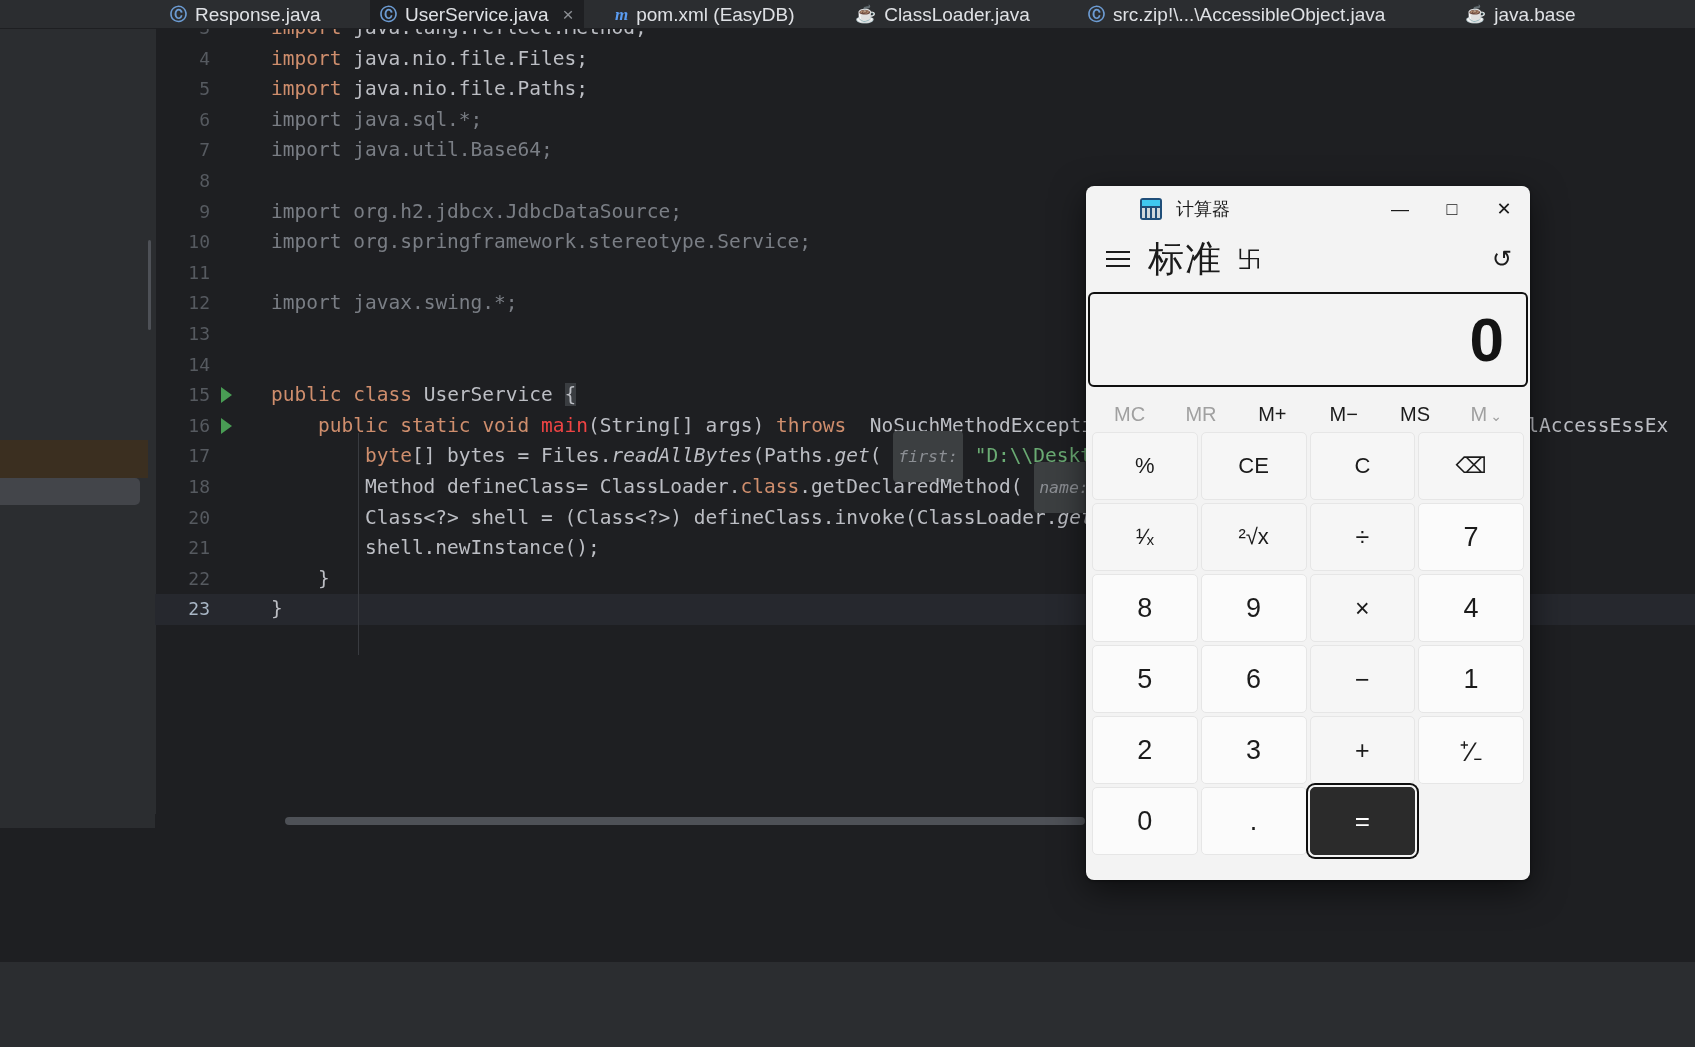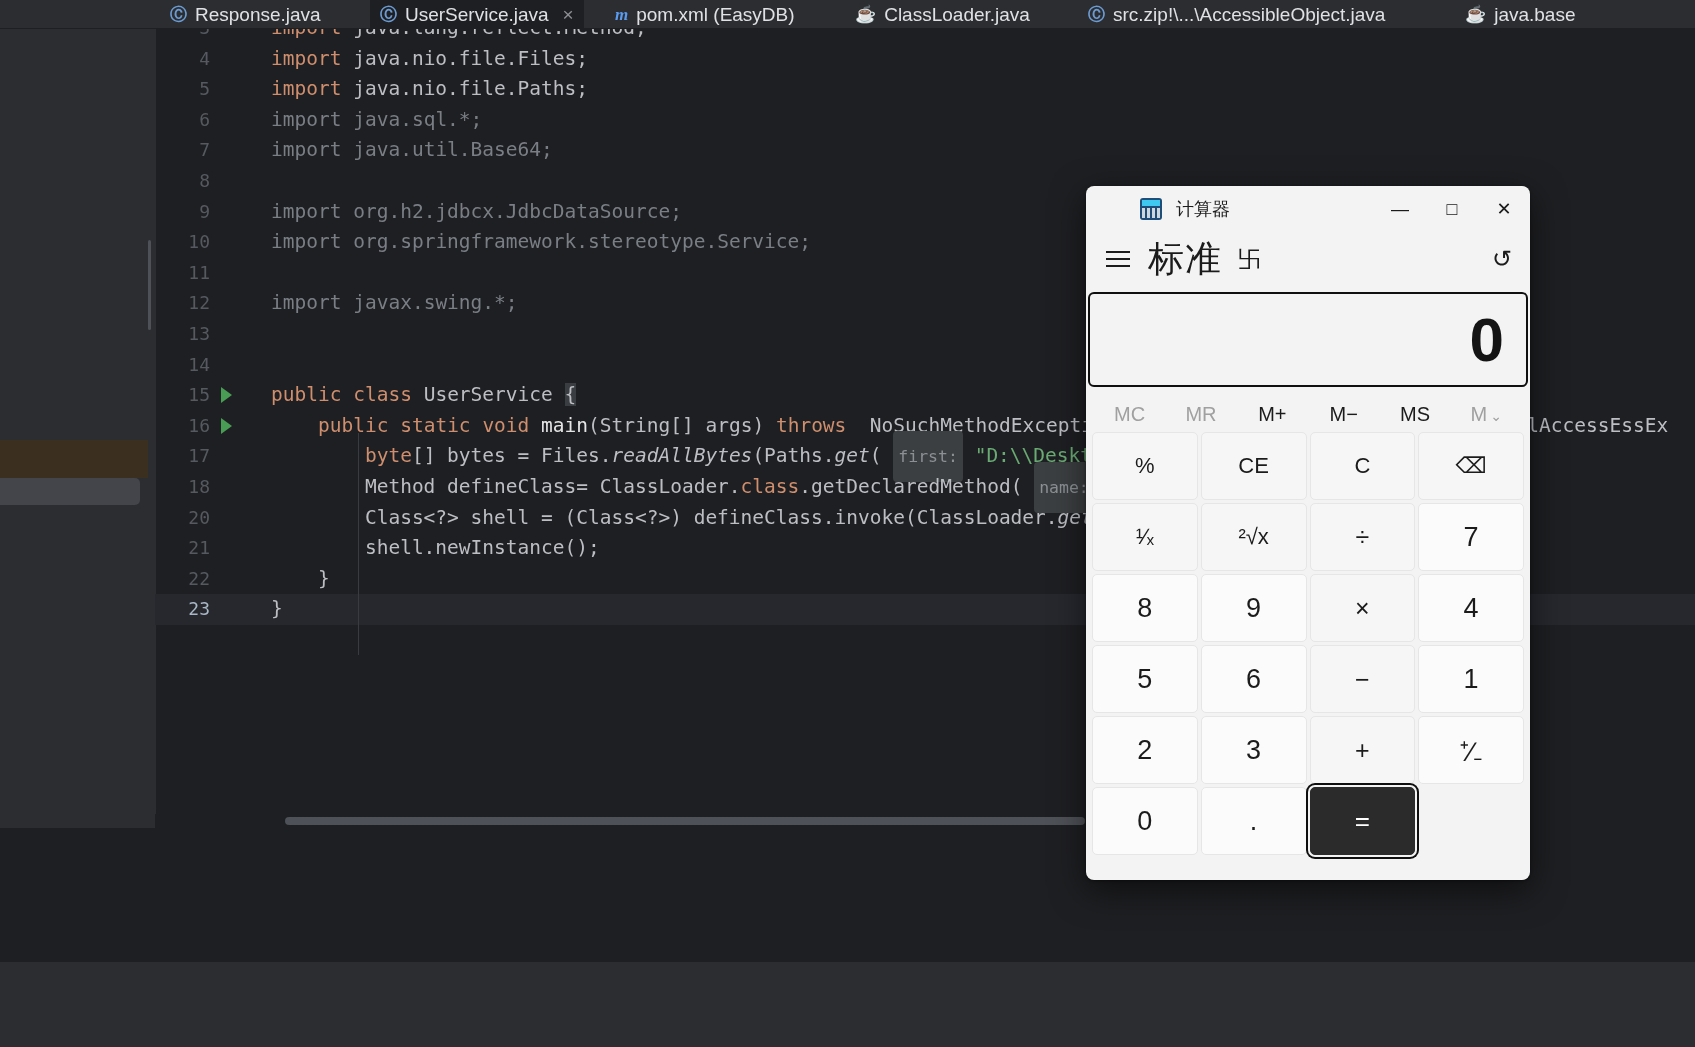--- a/index.html
+++ b/index.html
@@ -69,25 +69,25 @@
   }
   .ctext { position: absolute; left: 116px; top: 0; }
   .line.cur { background: #26282e; }
   .line.cur .ln { color: #a9b7c6; }
 
   .kw   { color: #cf8e6d; }
   .id   { color: #bcbec4; }
   .mth  { color: #bcbec4; font-style: italic; }
   .str  { color: #6aab73; }
   .num  { color: #2aacb8; }
-  .main { color: #e5e5e5; margin-top: 15px; }
+  .main { color: #ef4444; margin-top: 15px; }
   .dim  { color: #7a7e85; }
   .hint {
     background: #3c3f41; color: #8c8f94; border-radius: 4px;
-    padding: 16px 5px; font-size: 16.5px;
+    padding: 16px 5px; font-size: 16.5px; font-style: italic;
   }
   .indent-guide {
     position: absolute; left: 131px; top: 0; width: 1px; height: 100%;
     background: #393b40;
   }
   .brace-hl { background: #3a3d41; }
 
   .scrollbar-h {
     position: absolute; left: 285px; top: 817px; width: 800px; height: 8px;
     background: #4e5157; border-radius: 4px;

